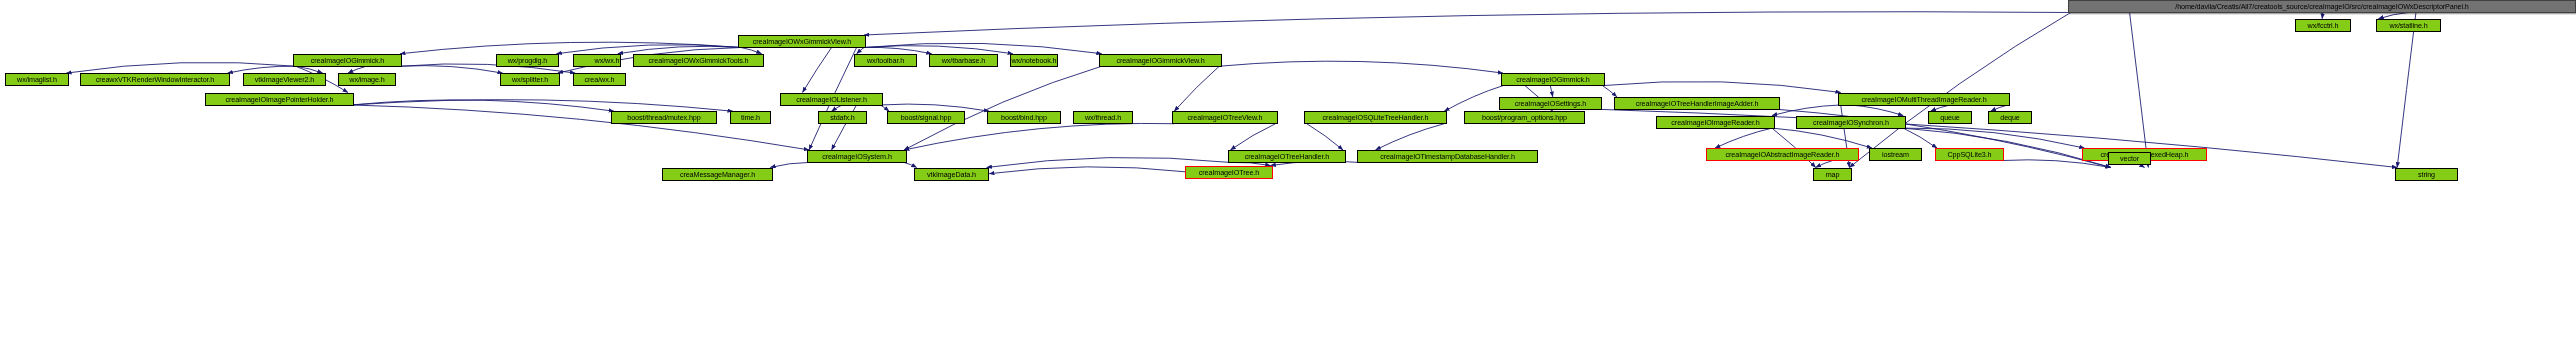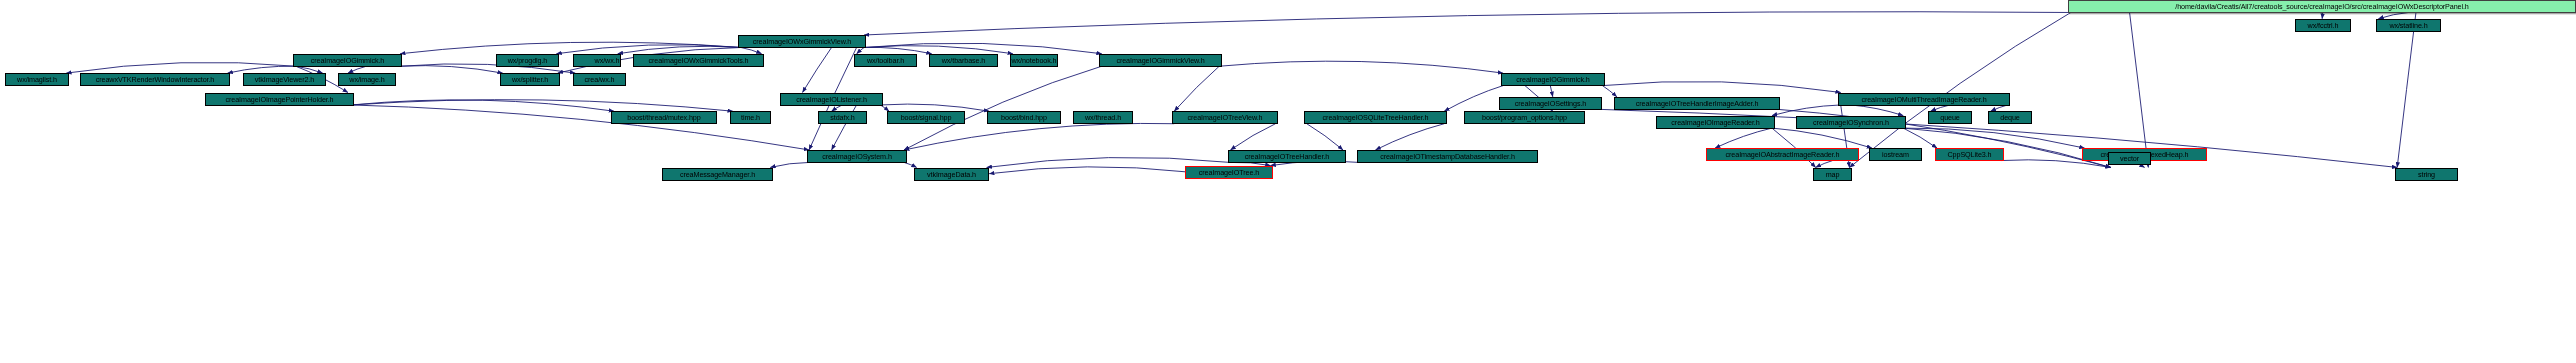--- a/index.html
+++ b/index.html
@@ -1,23 +1,23 @@
 <!DOCTYPE html>
 <html style="font-size:10px"><head>
 <meta charset="utf-8">
 <style>
   html,body{margin:0;padding:0;background:#ffffff;}
   body{font-family:"Liberation Sans",sans-serif;}
   #graph{position:relative;width:2576px;height:363px;background:#ffffff;overflow:hidden;}
   #edges{position:absolute;left:0;top:0;width:2576px;height:363px;pointer-events:none;}
   .node{position:absolute;box-sizing:border-box;display:flex;align-items:center;justify-content:center;
-        background:#0f766e;border:0.6px solid #000000;color:#000000;white-space:nowrap;
+        background:#84cc16;border:0.6px solid #000000;color:#000000;white-space:nowrap;
         font-family:"Liberation Sans",sans-serif;font-size:7.2px;line-height:1;height:12.5px;
         letter-spacing:-0.1px;}
-  .node.root{background:#86efac;border:0.6px solid #404040;box-shadow:1.3px 1.3px 0 rgba(0,0,0,.35);}
+  .node.root{background:#737373;border:0.6px solid #404040;box-shadow:1.3px 1.3px 0 rgba(0,0,0,.35);}
   .node.bold{border-width:1px;}
   .node.red{border:1px solid #ff0000;}
   .node span{display:block;padding:0 3.1px;}
 </style>
 </head>
 <body>
 
 <div id="graph">
   <svg id="edges" viewBox="0 0 4120 581" preserveAspectRatio="none">
     <defs>

